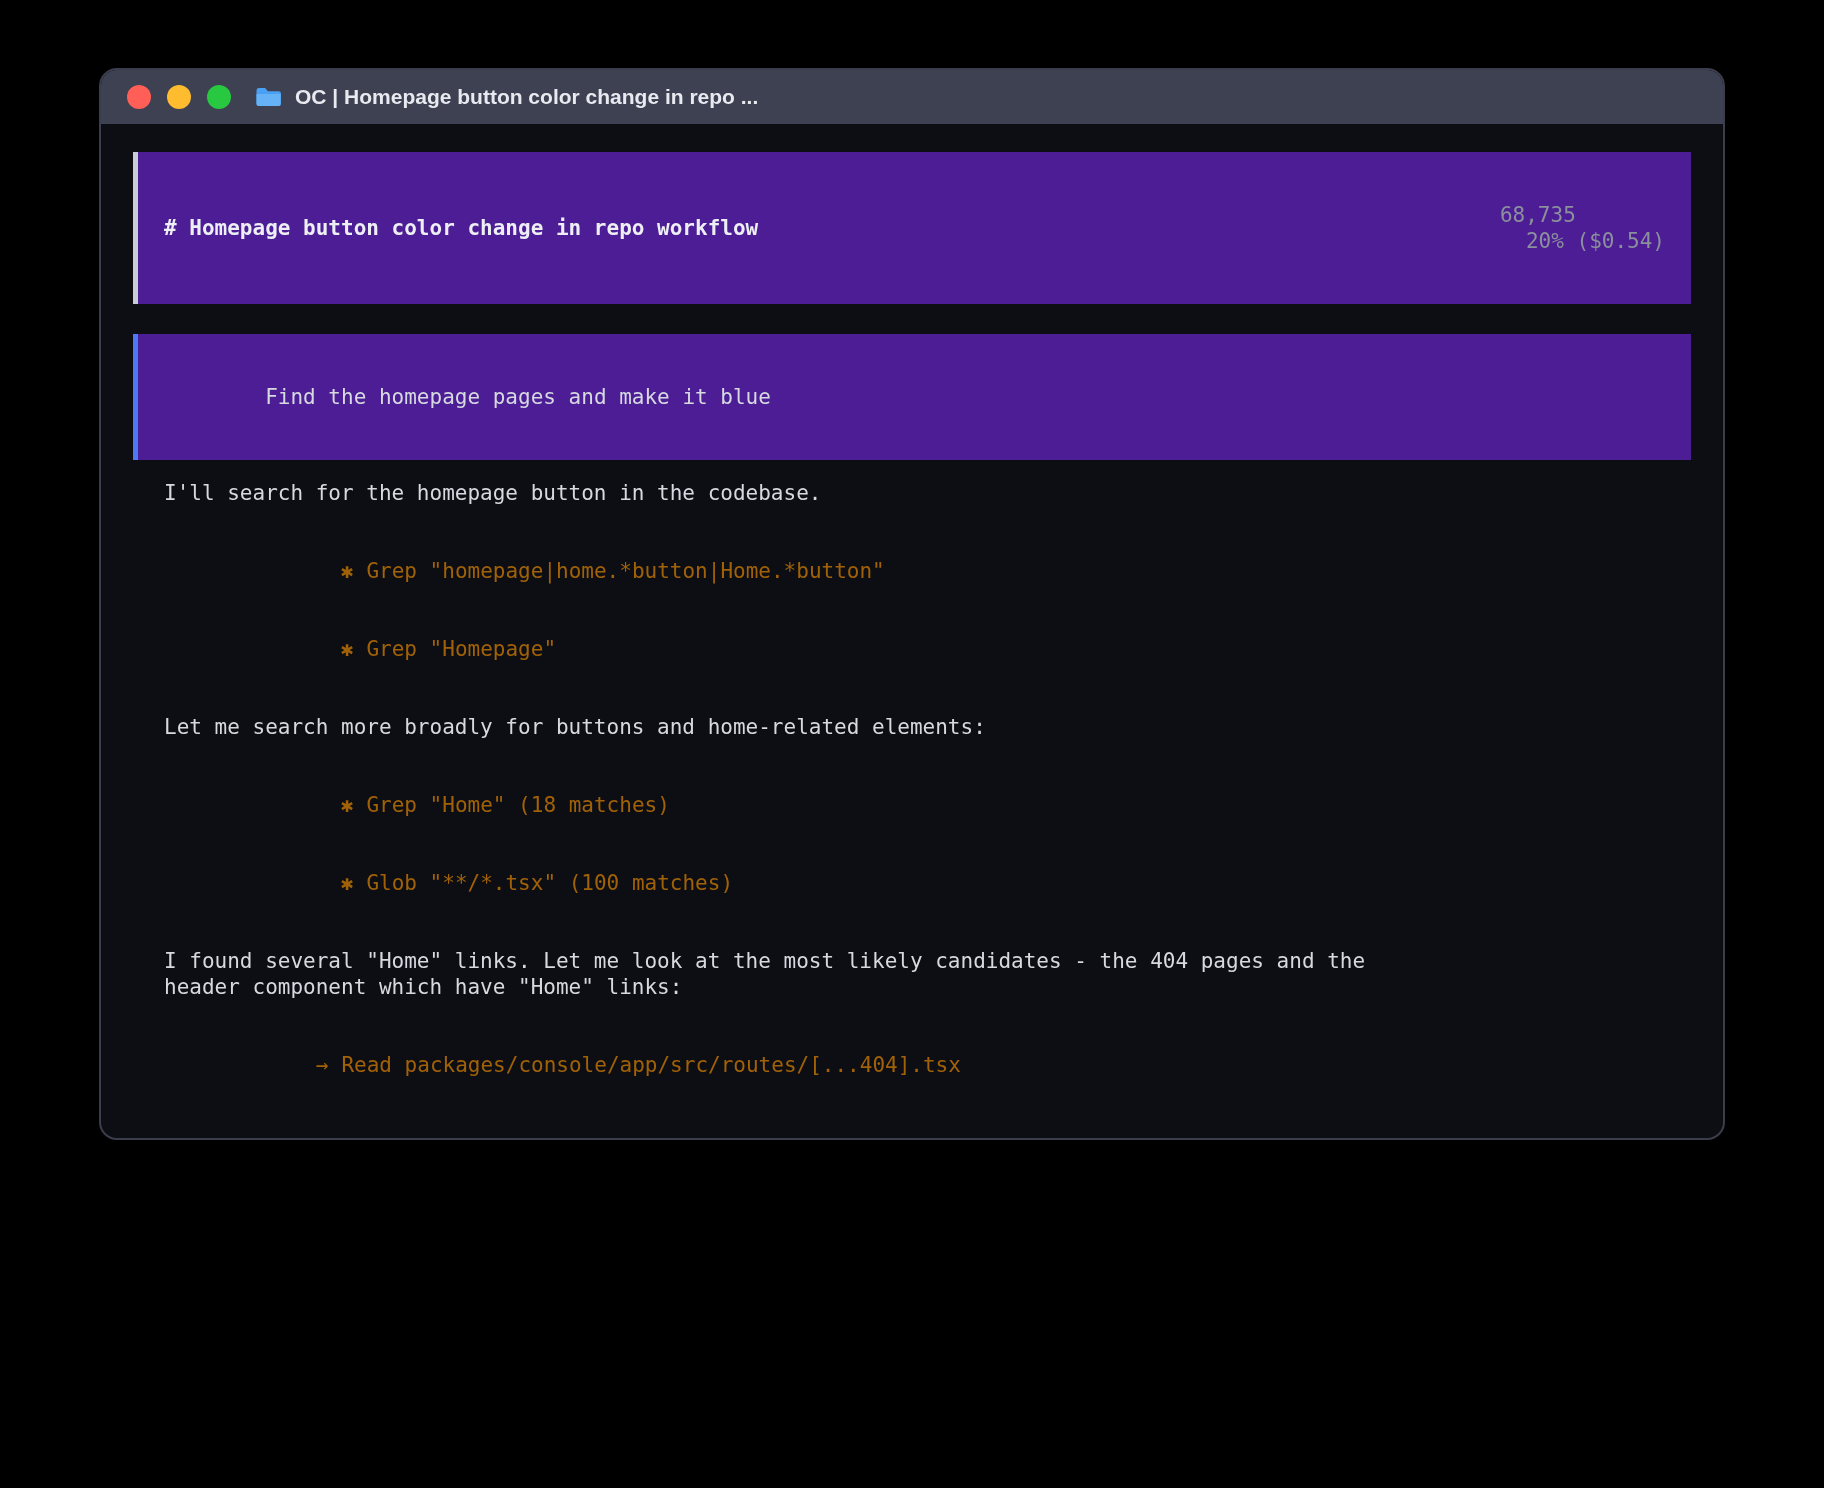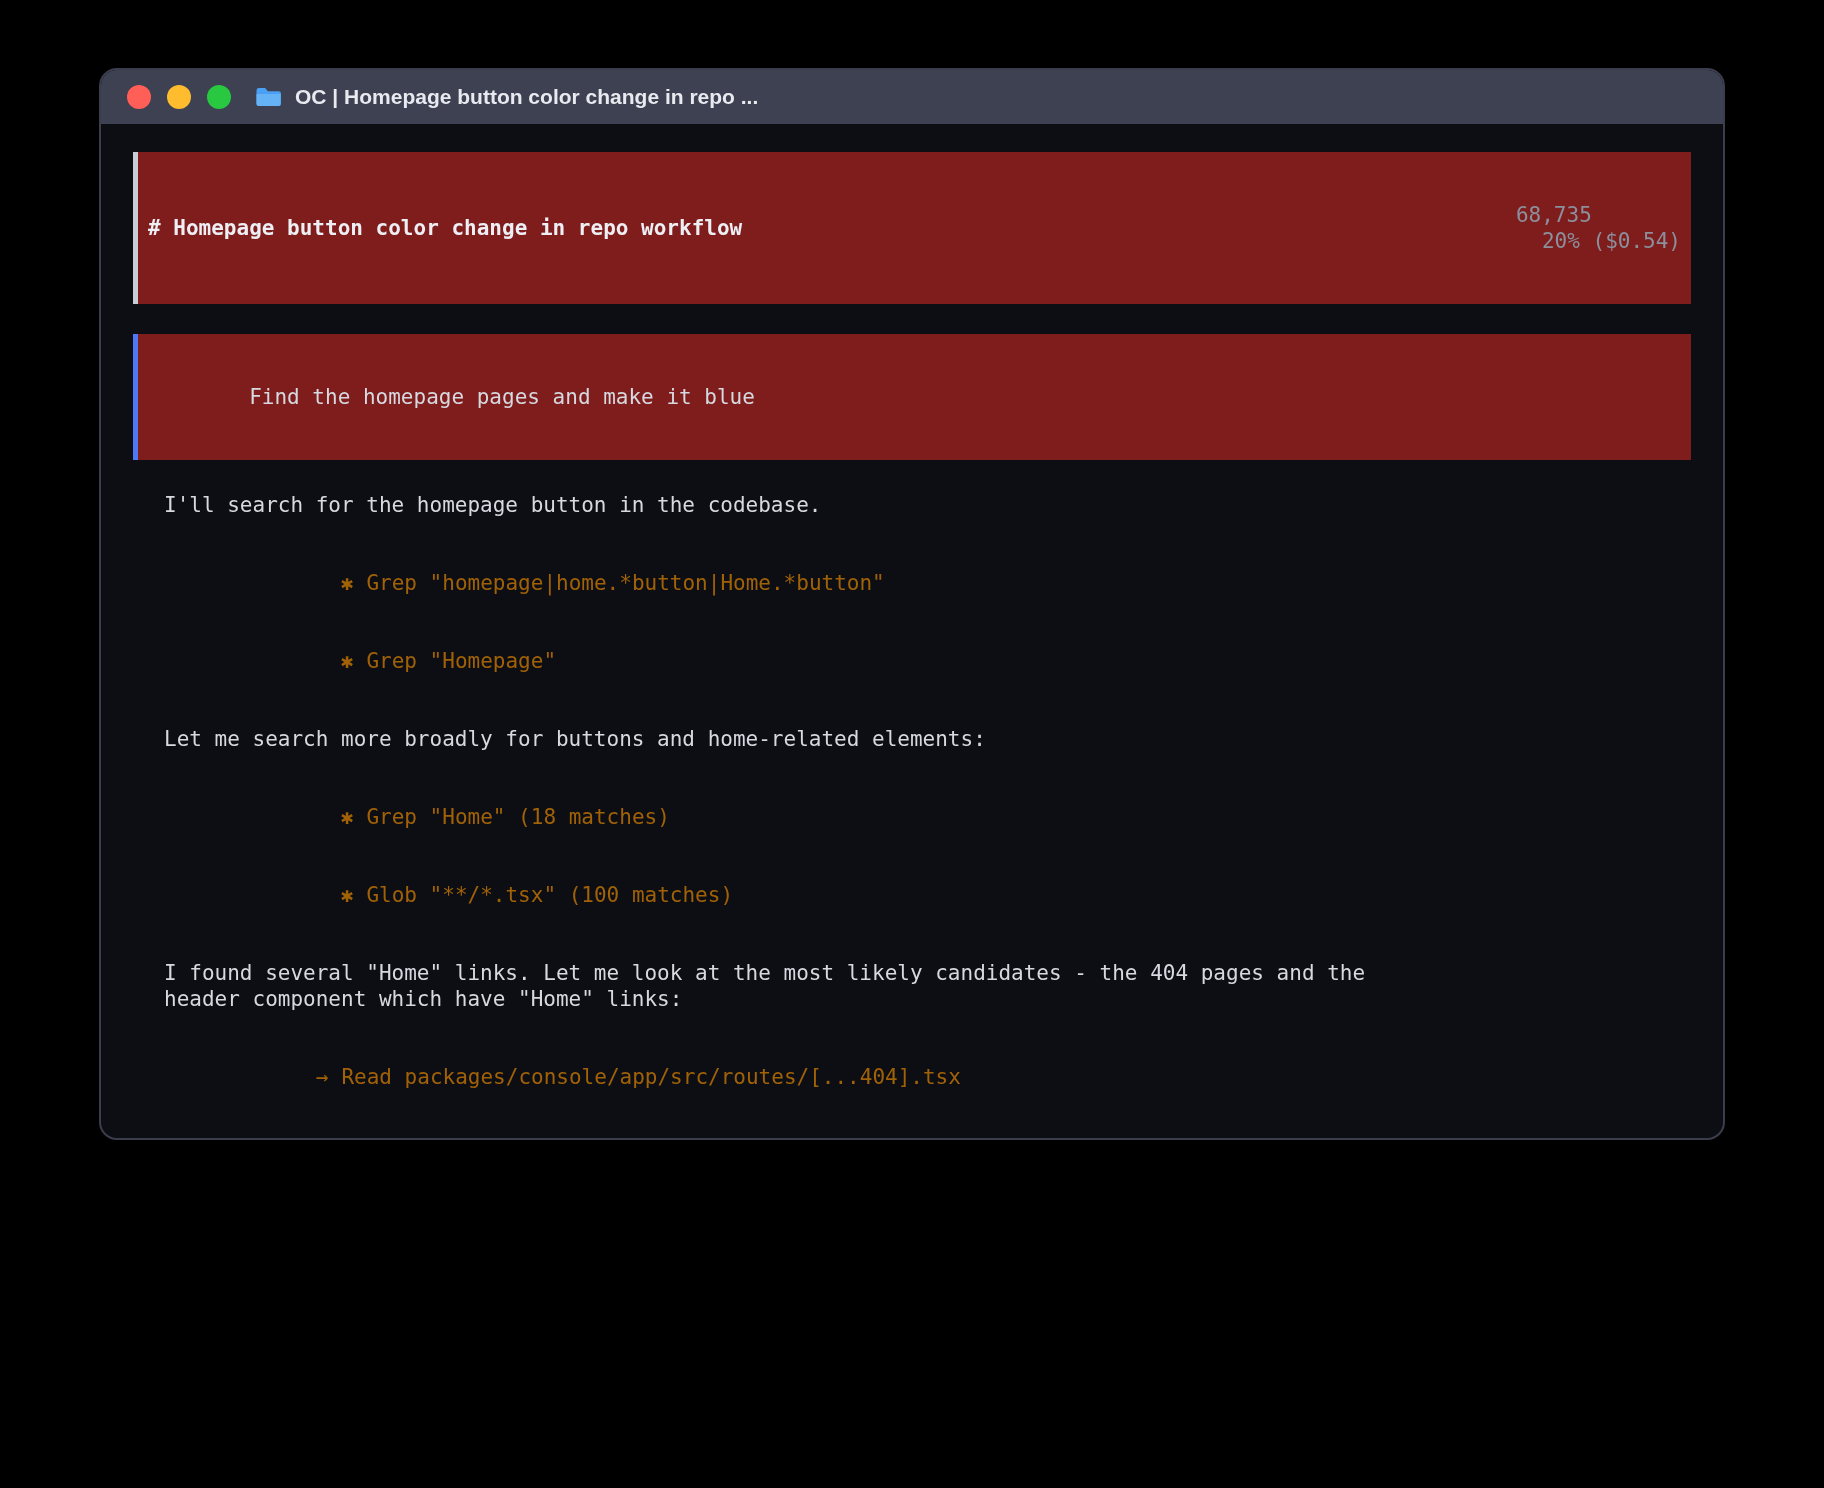--- a/index.html
+++ b/index.html
@@ -22,29 +22,29 @@
     font-family:"Liberation Sans",sans-serif;font-weight:bold;font-size:21px;color:#e8eaf0;
     white-space:nowrap;overflow:hidden;}
   .folder{display:flex;align-items:center;}
 
   .content{
     flex:1;box-sizing:border-box;padding:28px 32px 0 32px;
     display:flex;flex-direction:column;
     font-family:"DejaVu Sans Mono","Liberation Mono",monospace;
     font-size:21px;line-height:26px;color:#d6d9e0;
   }
-  .block{background:#7f1d1d;border-left:5px solid #c9cdd6;padding:24px 10px;box-sizing:border-box;}
+  .block{background:#4c1d95;border-left:5px solid #c9cdd6;padding:24px 26px;box-sizing:border-box;}
   .header-block{display:flex;justify-content:space-between;align-items:center;}
   .htitle{font-weight:bold;color:#edeff4;white-space:pre;}
   .hmeta{color:#8b909c;white-space:pre;}
   .hmeta .ctx{margin-left:26px;}
   .user-block{border-left-color:#4e79f4;margin-top:30px;color:#d6d9e0;white-space:pre;}
 
   .body{margin-left:31px;max-width:1250px;margin-top:10px;}
-  .body p{margin:22px 0;}
+  .body p{margin:10px 0;}
   .toolgroup{margin:26px 0;}
   .tline{color:#a16207;white-space:pre;}
   .tline.indent{padding-left:25px;}
   .tline .marker{margin-right:13px;}
 </style>
 </head>
 <body>
 
 <div class="canvas">
   <div class="window">

